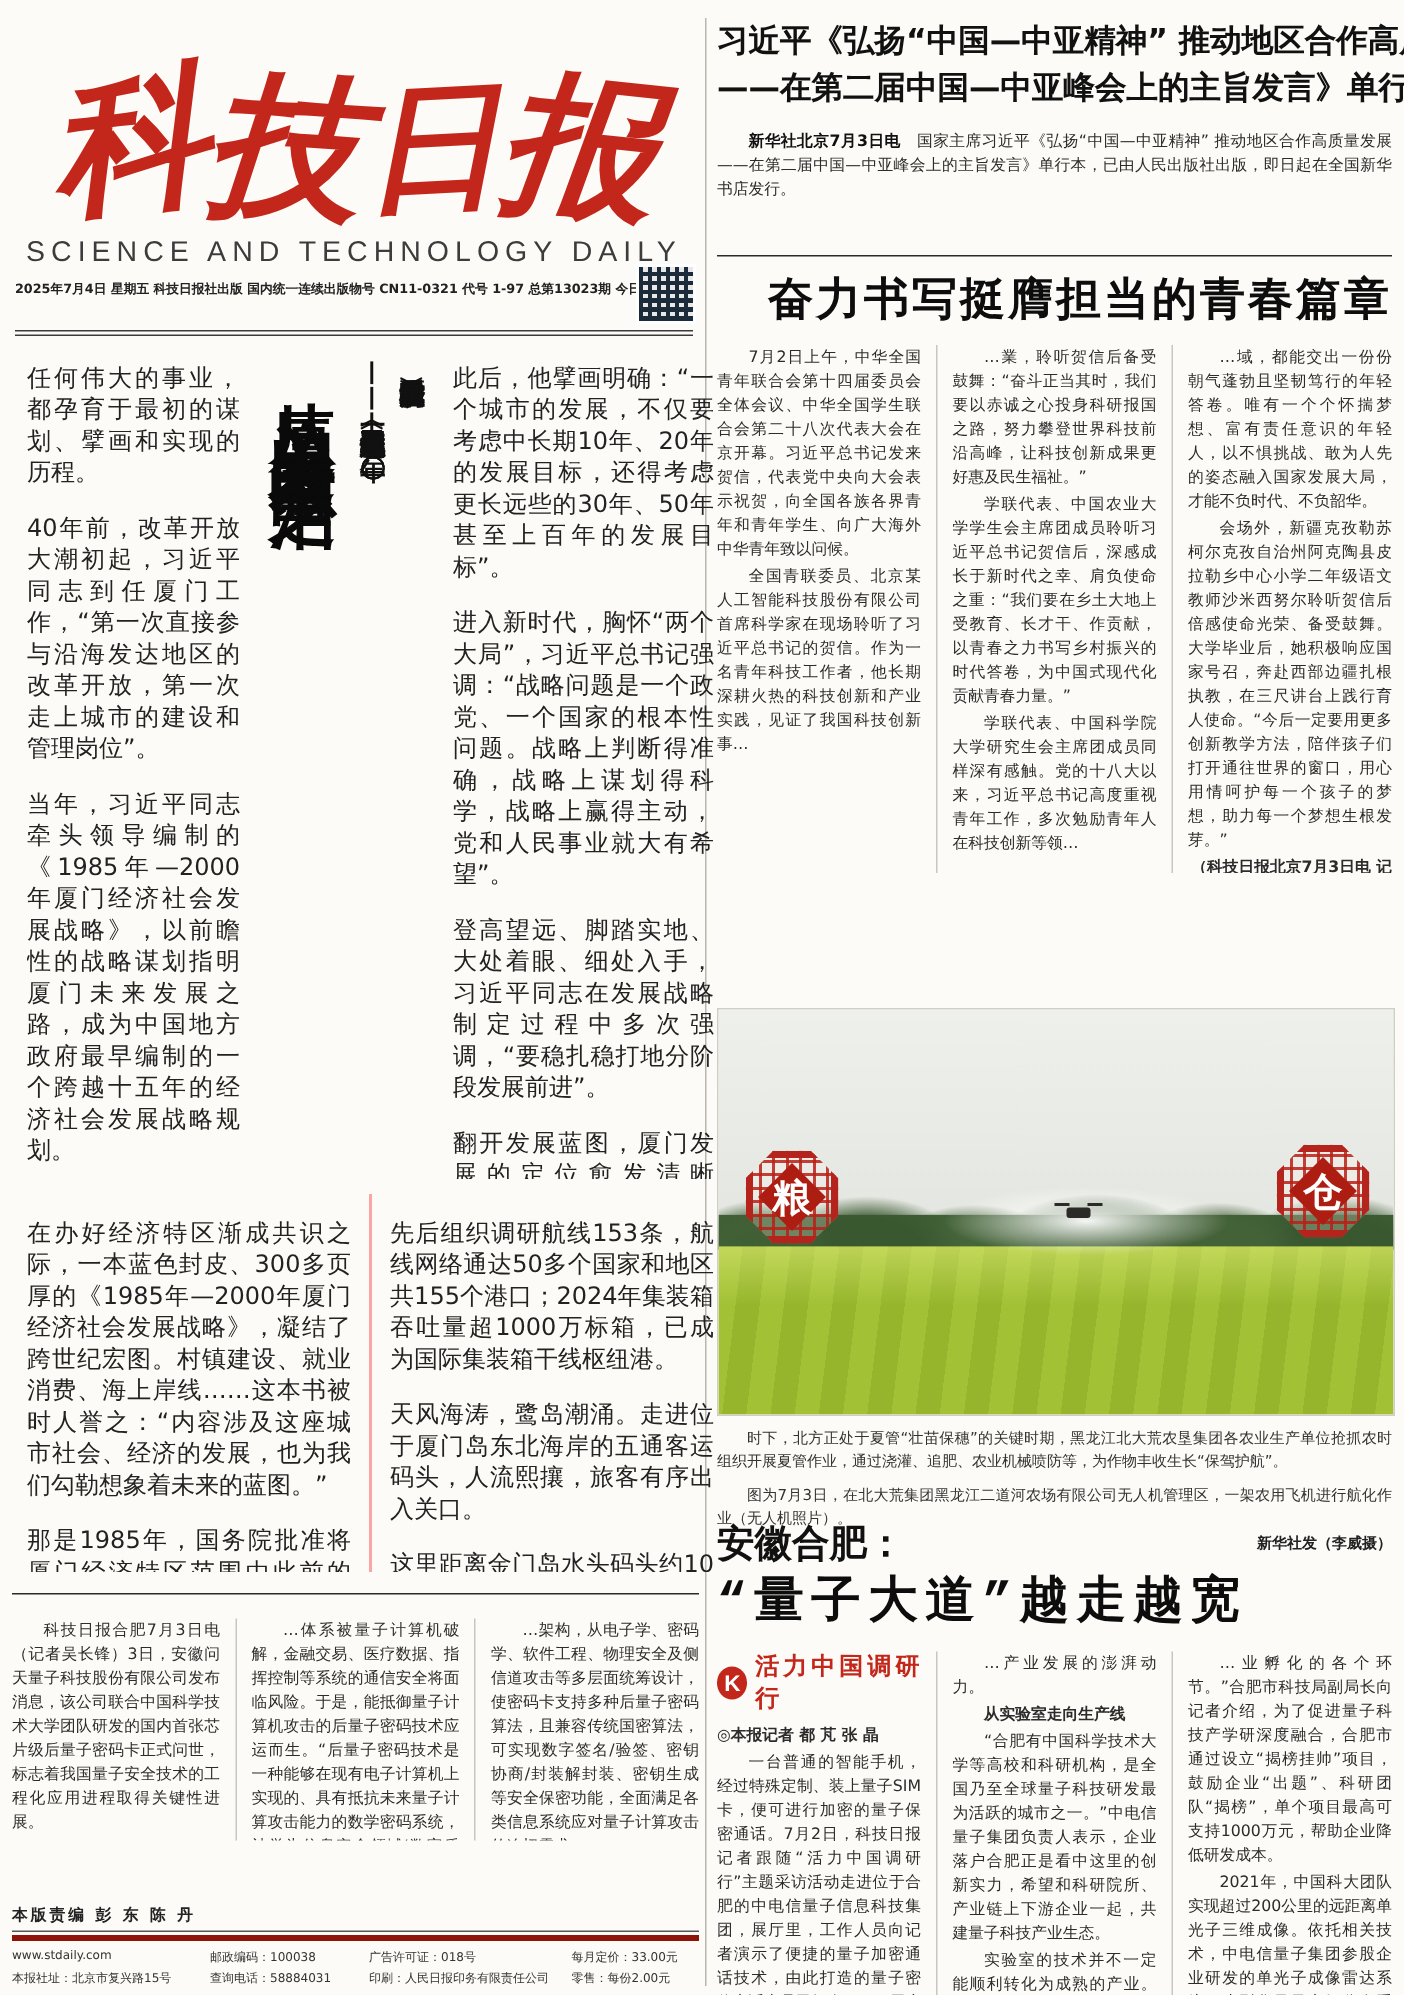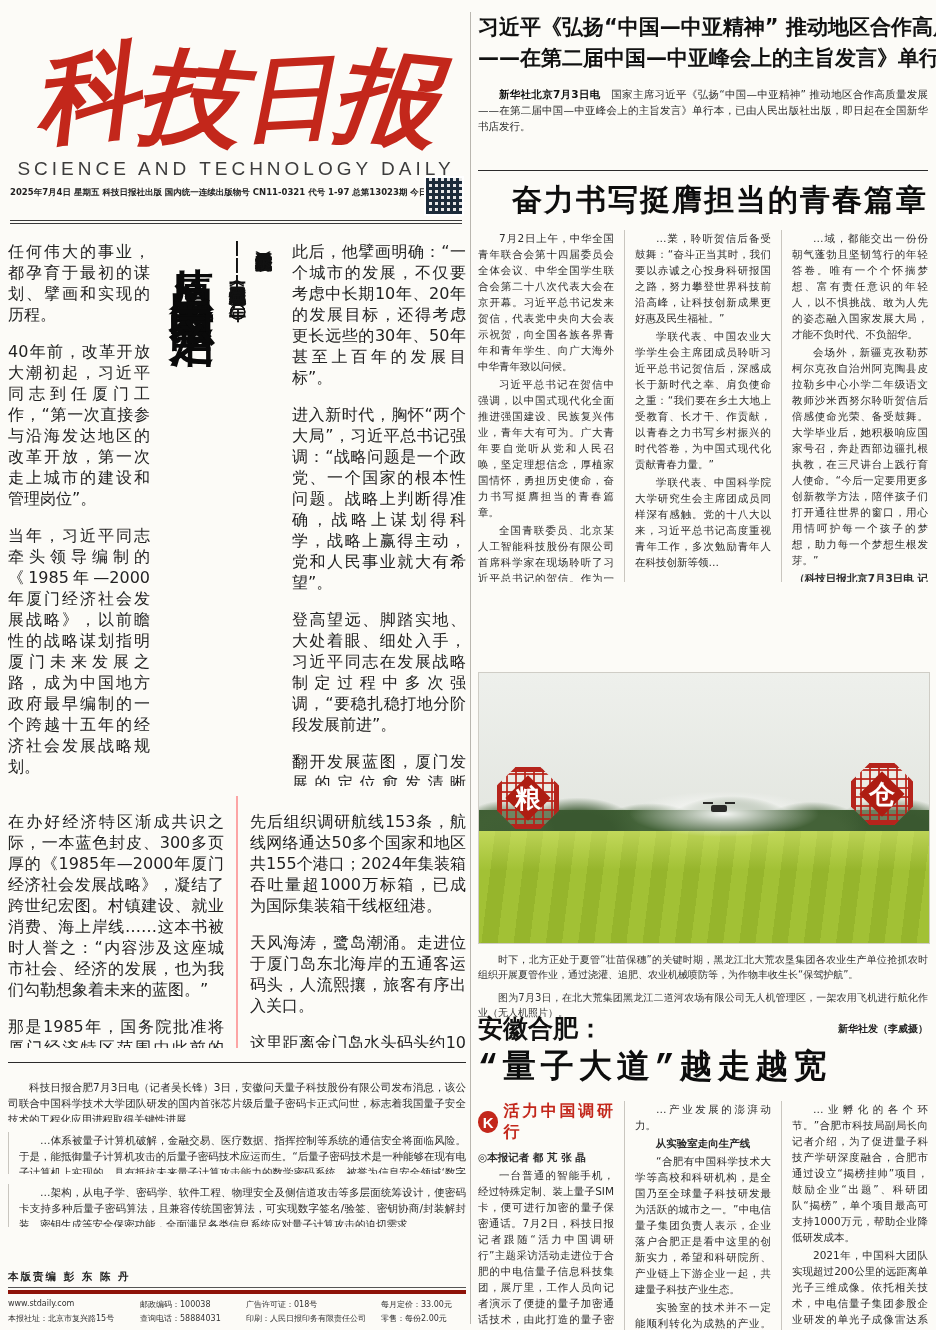--- a/index.html
+++ b/index.html
@@ -75,36 +75,36 @@
   .q-headline{font-size:33px;font-weight:bold;letter-spacing:5px;color:#0d0d0d;
       line-height:44px;margin-top:2px;font-family:Liberation Mono, monospace;}
   .qroad .cols{margin-top:10px;height:236px;}
   .badge{display:flex;align-items:center;gap:5px;margin-bottom:6px;}
   .badge .k{width:22px;height:22px;border-radius:50%;background:#c3271b;color:#fff;font-weight:bold;
       font-size:15px;display:flex;align-items:center;justify-content:center;font-family:"Liberation Sans",sans-serif;}
   .badge .btxt{font-size:16px;font-weight:bold;color:#c3271b;letter-spacing:1px;}
   .byline{font-size:11px;font-weight:bold;margin:0 0 8px;color:#222;text-indent:0 !important;}
   .subhead-mid{font-size:14.5px;font-weight:bold;text-align:center;text-indent:0 !important;margin:6px 0;}
   
-  .xiamen{position:absolute;left:8px;top:226px;width:458px;height:832px;}
+  .xiamen{position:absolute;left:18px;top:226px;width:458px;height:832px;}
   .x-top{display:flex;gap:8px;height:560px;}
   .x-c1{width:142px;} .x-c3{width:168px;flex:1;}
   .x-c1,.x-c3{overflow:hidden;text-align:justify;}
   .x-titleblock{width:126px;display:flex;flex-direction:row;justify-content:center;gap:6px;padding-top:6px;}
   .x-bigtitle{writing-mode:vertical-rl;font-family:"DejaVu Serif",serif;font-weight:bold;font-size:45px;
       line-height:1.2;letter-spacing:6px;color:#0a0a0a;height:545px;}
   .x-subtitle{writing-mode:vertical-lr;height:520px;font-family:"DejaVu Serif",serif;font-weight:bold;
       font-size:17px;line-height:1.55;color:#111;padding-top:8px;}
   .x-bottom{display:flex;gap:12px;height:252px;margin-top:10px;}
   .x-bcol{flex:1;overflow:hidden;text-align:justify;}
   .x-bcol+.x-bcol{border-left:2px solid #fca5a5;padding-left:12px;}
   
   .qcard{position:absolute;left:8px;top:1062px;width:458px;height:204px;border-top:1px solid #2b2b2b;padding-top:8px;}
   .qc-headline{font-size:28px;font-weight:bold;letter-spacing:1px;text-align:center;color:#0d0d0d;line-height:38px;}
-  .qcard .cols{margin-top:8px;height:148px;flex-direction:column;}
+  .qcard .cols{margin-top:8px;height:148px;}
   
   .footer{position:absolute;left:8px;top:1270px;width:458px;}
   .editors{font-size:10.5px;font-weight:bold;letter-spacing:2px;border-bottom:1px solid #555;
       padding-bottom:3px;color:#222;}
   .red-rule{height:4px;background:#8e1309;margin:2px 0 5px;}
   .info{display:grid;grid-template-columns:132px 106px 135px 85px;row-gap:3px;font-size:8px;color:#333;white-space:nowrap;}
   
   .vdivider{position:absolute;left:470px;top:12px;width:1px;height:1312px;background:#b9b6af;}
 </style>
 </head>
@@ -132,21 +132,20 @@
       <div>——在第二届中国—中亚峰会上的主旨发言》单行本出版</div>
     </div>
     <p class="tr-body"><b>新华社北京7月3日电</b><span>　国家主席习近平《弘扬“中国—中亚精神” 推动地区合作高质量发展——在第二届中国—中亚峰会上的主旨发言》单行本，已由人民出版社出版，即日起在全国新华书店发行。</span></p>
   </div>
 
   <div class="youth">
     <div class="y-headline">奋力书写挺膺担当的青春篇章</div>
     <div class="cols">
       <div class="tcol">
           <p>7月2日上午，中华全国青年联合会第十四届委员会全体会议、中华全国学生联合会第二十八次代表大会在京开幕。习近平总书记发来贺信，代表党中央向大会表示祝贺，向全国各族各界青年和青年学生、向广大海外中华青年致以问候。</p>
-          <p>习近平总书记在贺信中强调，以中国式现代化全面推进强国建设、民族复兴伟业，青年大有可为。广大青年要自觉听从党和人民召唤，坚定理想信念，厚植家国情怀，勇担历史使命，奋力书写挺膺担当的青春篇章。</p>
           <p>全国青联委员、北京某人工智能科技股份有限公司首席科学家在现场聆听了习近平总书记的贺信。作为一名青年科技工作者，他长期深耕火热的科技创新和产业实践，见证了我国科技创新事…</p>
         </div>
       <div class="tcol">
           <p>…業，聆听贺信后备受鼓舞：“奋斗正当其时，我们要以赤诚之心投身科研报国之路，努力攀登世界科技前沿高峰，让科技创新成果更好惠及民生福祉。”</p>
           <p>学联代表、中国农业大学学生会主席团成员聆听习近平总书记贺信后，深感成长于新时代之幸、肩负使命之重：“我们要在乡土大地上受教育、长才干、作贡献，以青春之力书写乡村振兴的时代答卷，为中国式现代化贡献青春力量。”</p>
           <p>学联代表、中国科学院大学研究生会主席团成员同样深有感触。党的十八大以来，习近平总书记高度重视青年工作，多次勉励青年人在科技创新等领…</p>
         </div>
       <div class="tcol">
         <div>
             <p>…域，都能交出一份份朝气蓬勃且坚韧笃行的年轻答卷。唯有一个个怀揣梦想、富有责任意识的年轻人，以不惧挑战、敢为人先的姿态融入国家发展大局，才能不负时代、不负韶华。</p>

